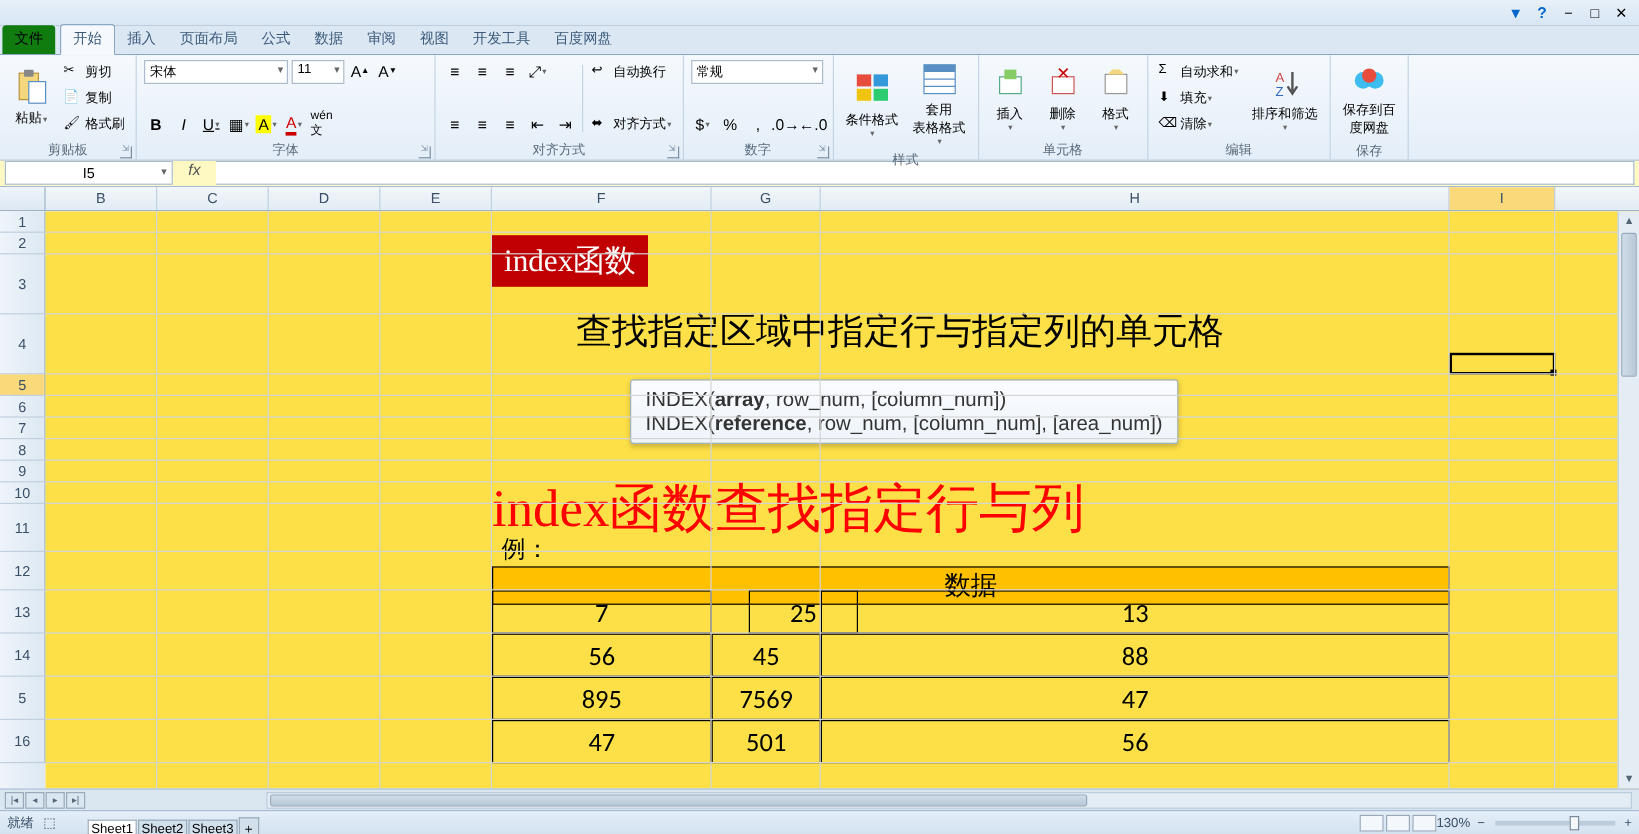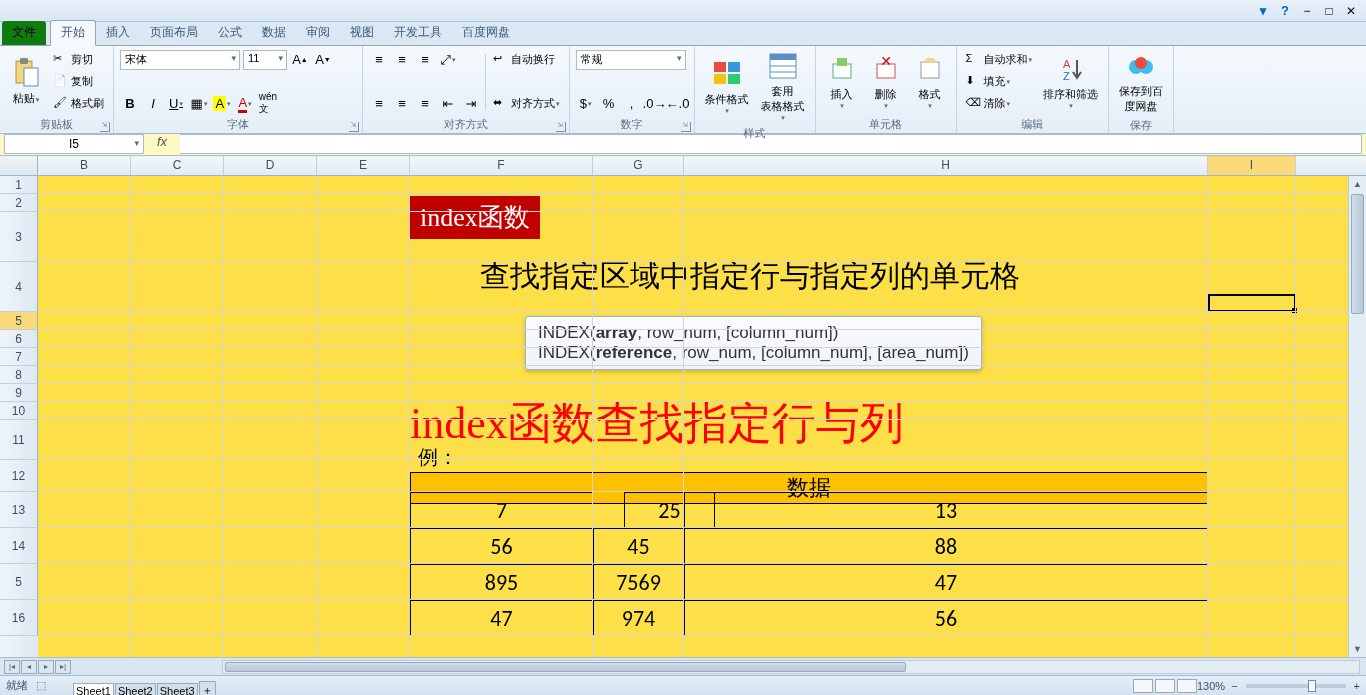--- a/index.html
+++ b/index.html
@@ -388,21 +388,21 @@
         <div class="cell datacell" style="left: 372px; top: 316px; width: 183px; height: 36px;">7</div>
         <div class="cell datacell" style="left: 586px; top: 316px; width: 91px; height: 36px;">25</div>
         <div class="cell datacell" style="left: 646px; top: 316px; width: 524px; height: 36px;">13</div>
         <div class="cell datacell" style="left: 372px; top: 352px; width: 183px; height: 36px;">56</div>
         <div class="cell datacell" style="left: 555px; top: 352px; width: 91px; height: 36px;">45</div>
         <div class="cell datacell" style="left: 646px; top: 352px; width: 524px; height: 36px;">88</div>
         <div class="cell datacell" style="left: 372px; top: 388px; width: 183px; height: 36px;">895</div>
         <div class="cell datacell" style="left: 555px; top: 388px; width: 91px; height: 36px;">7569</div>
         <div class="cell datacell" style="left: 646px; top: 388px; width: 524px; height: 36px;">47</div>
         <div class="cell datacell" style="left: 372px; top: 424px; width: 183px; height: 36px;">47</div>
-        <div class="cell datacell" style="left: 555px; top: 424px; width: 91px; height: 36px;">974</div>
+        <div class="cell datacell" style="left: 555px; top: 424px; width: 91px; height: 36px;">501</div>
         <div class="cell datacell" style="left: 646px; top: 424px; width: 524px; height: 36px;">56</div>
       </div>
 
     <div class="active-cell" style="left:1170px; top:118px; width:88px; height:18px;"></div>
   <div class="gridline-h" style="top: 17px;"></div>
       <div class="gridline-h" style="top: 35px;"></div>
       <div class="gridline-h" style="top: 85px;"></div>
       <div class="gridline-h" style="top: 135px;"></div>
       <div class="gridline-h" style="top: 153px;"></div>
       <div class="gridline-h" style="top: 171px;"></div>

